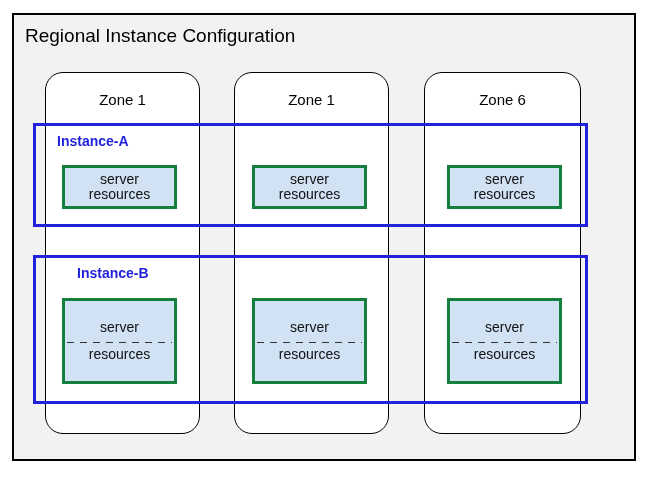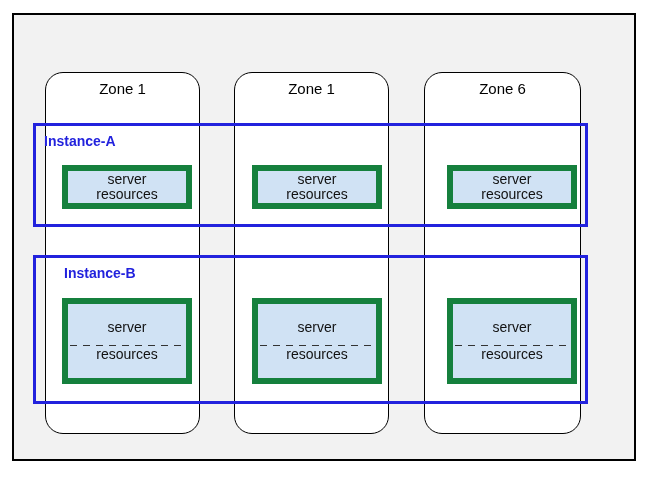--- a/index.html
+++ b/index.html
@@ -35,52 +35,52 @@
     background: #ffffff;
     border: 1px solid #000000;
     border-radius: 18px;
     box-sizing: border-box;
     z-index: 2;
   }
   .zone-1 { left: 45px;  width: 155px; }
   .zone-2 { left: 234px; width: 155px; }
   .zone-3 { left: 424px; width: 157px; }
   .zone-label {
-    margin-top: 7px;
+    margin-top: 18px;
     text-align: center;
     font-size: 15px;
     color: #000000;
   }
   .instance {
     position: absolute;
     left: 33px;
     width: 555px;
     border: 3px solid #2222dd;
     box-sizing: border-box;
     background: transparent;
     z-index: 3;
   }
   .instance-a { top: 123px; height: 104px; }
   .instance-b { top: 255px; height: 149px; }
   .instance-label {
     position: absolute;
-    left: 44px;
+    left: 57px;
     font-size: 14px;
     font-weight: bold;
     color: #2222dd;
     white-space: nowrap;
     z-index: 4;
   }
   .instance-a-label { top: 133px; }
   .instance-b-label { top: 265px; padding-left: 20px; }
   .server-box {
     position: absolute;
-    width: 130px;
+    width: 115px;
     background: #d0e2f4;
-    border: 6px solid #15803d;
+    border: 3px solid #15803d;
     box-sizing: border-box;
     display: flex;
     flex-direction: column;
     align-items: center;
     justify-content: center;
     text-align: center;
     font-size: 14px;
     line-height: 15px;
     color: #111111;
     z-index: 4;
@@ -98,20 +98,21 @@
     background-image: repeating-linear-gradient(90deg, #333333 0, #333333 7px, transparent 7px, transparent 13px);
   }
 </style>
 </head>
 <body>
 
 <div class="canvas">
 
   <div class="region"></div>
 
+  <div class="region-title">Regional Instance Configuration</div>
 
   <div class="zone zone-1">
     <div class="zone-label">Zone 1</div>
   </div>
 
   <div class="zone zone-2">
     <div class="zone-label">Zone 1</div>
   </div>
 
   <div class="zone zone-3">

